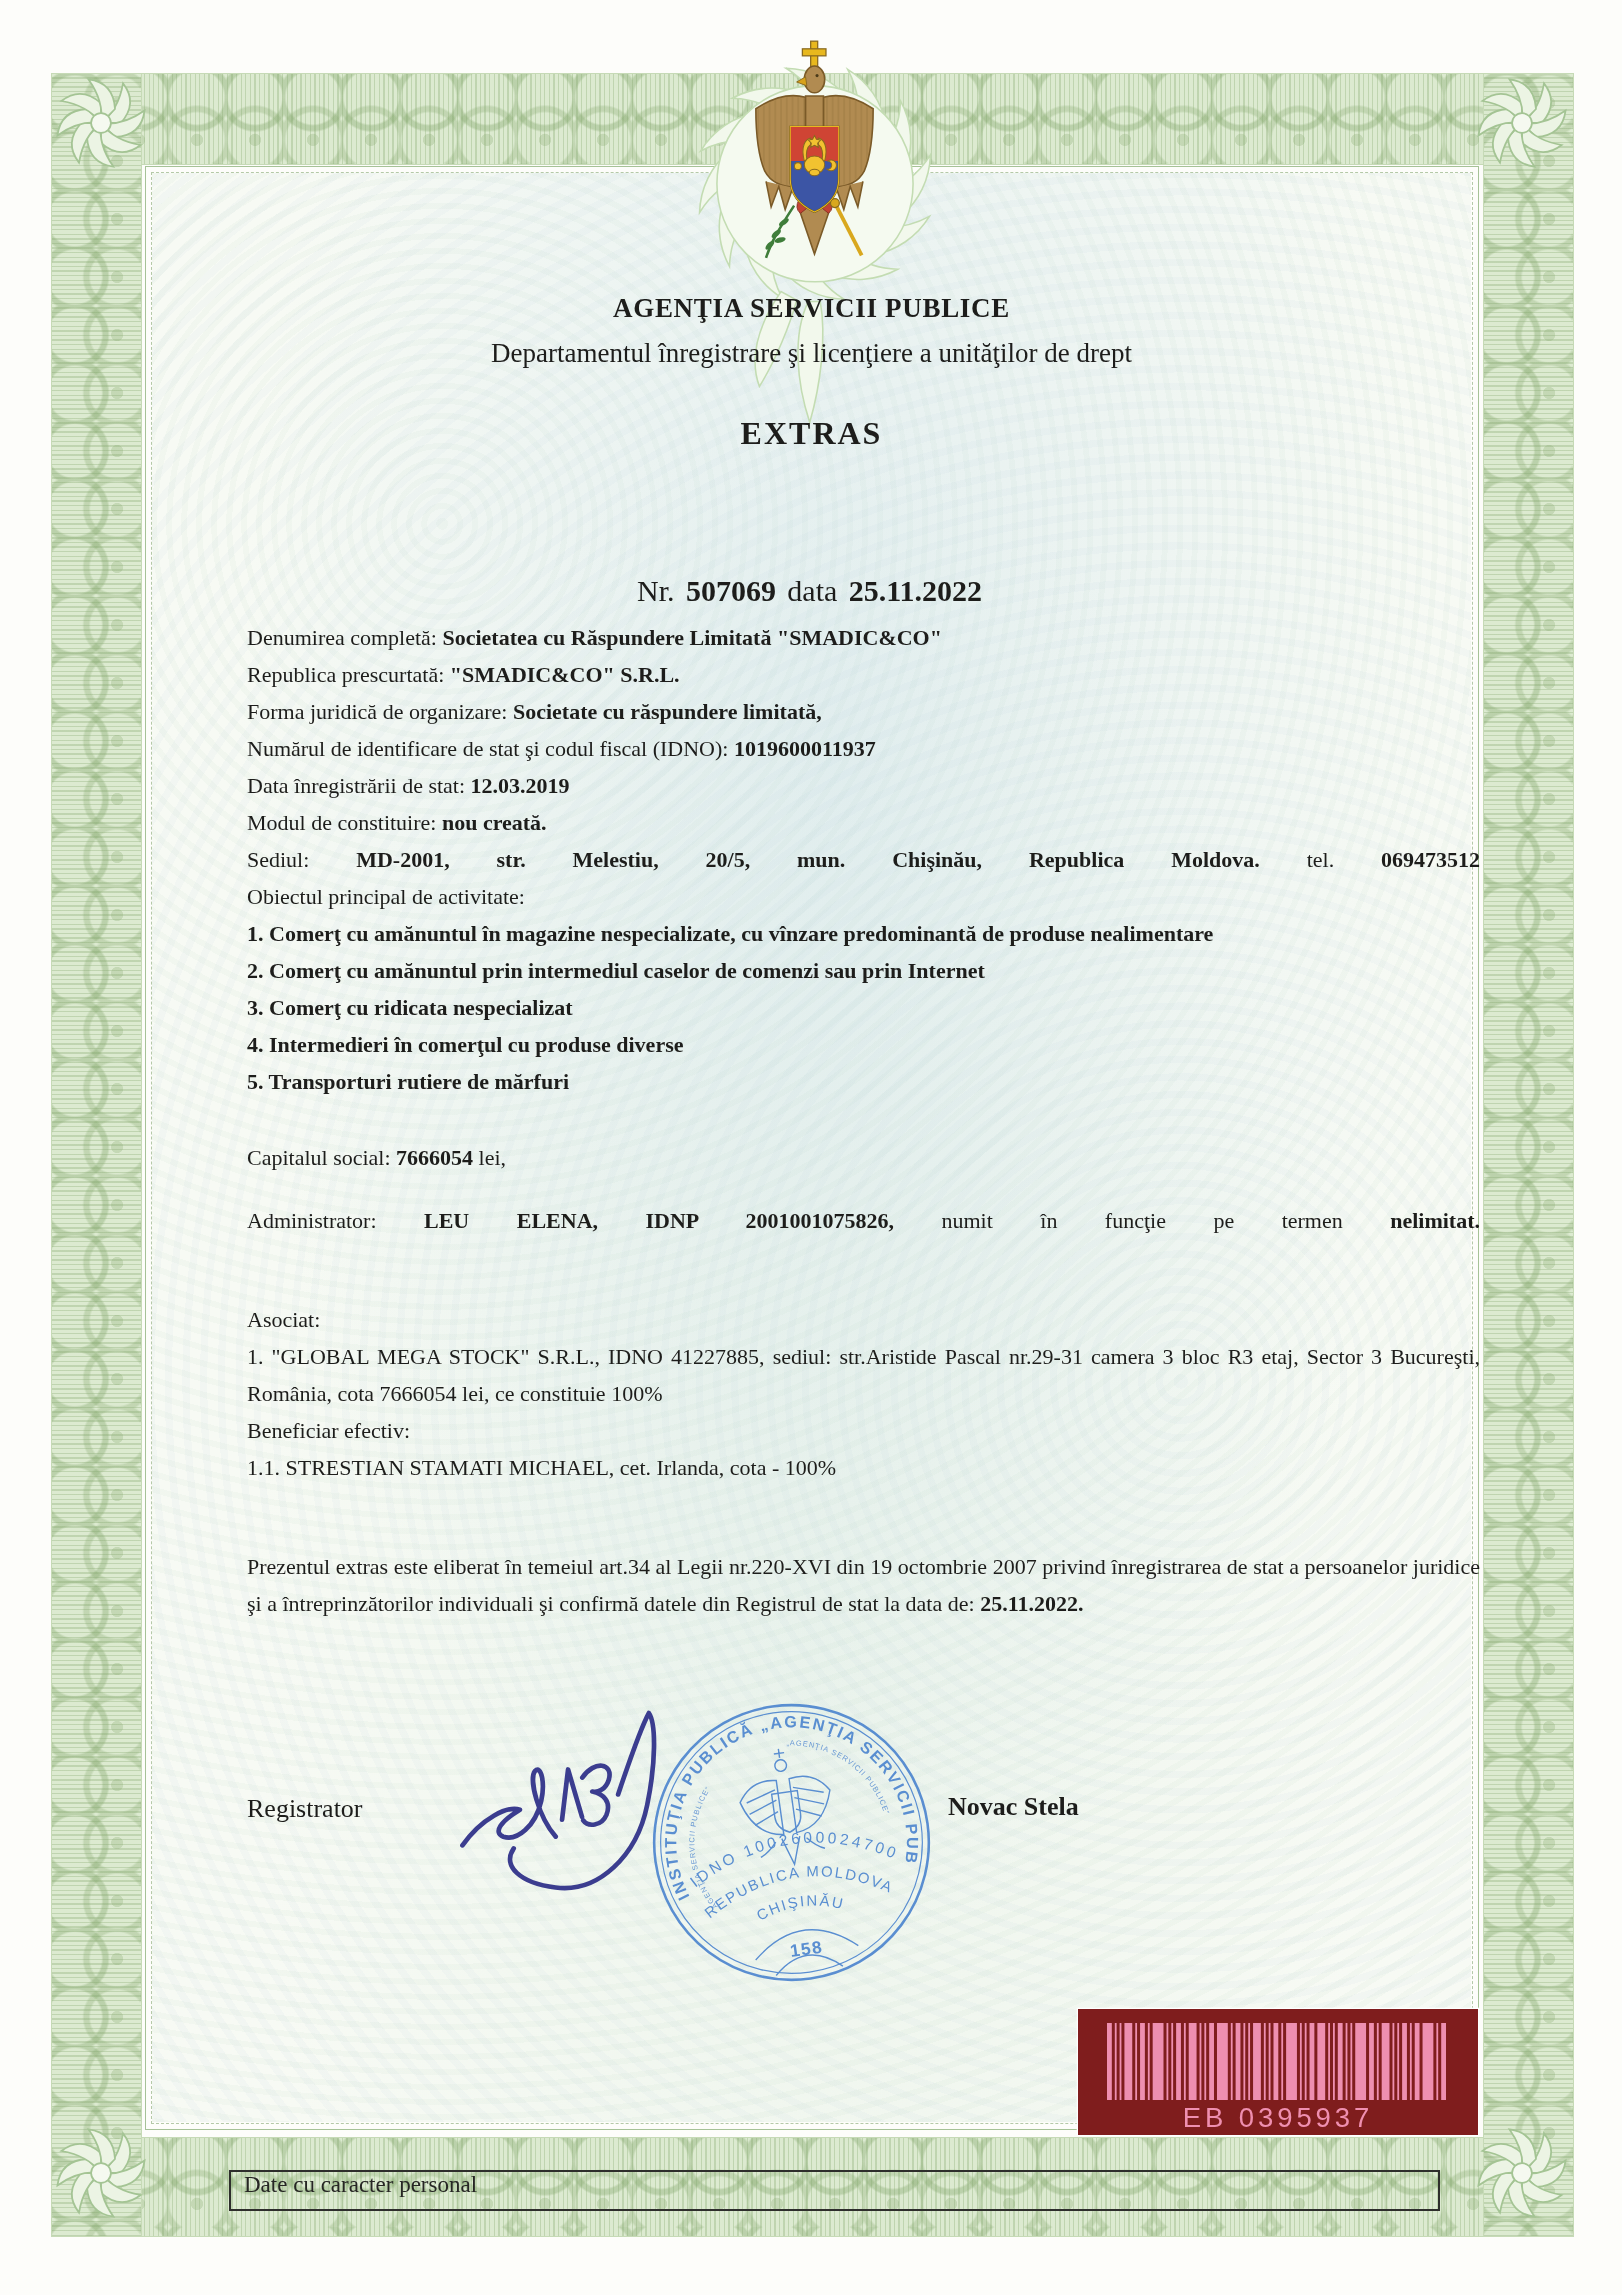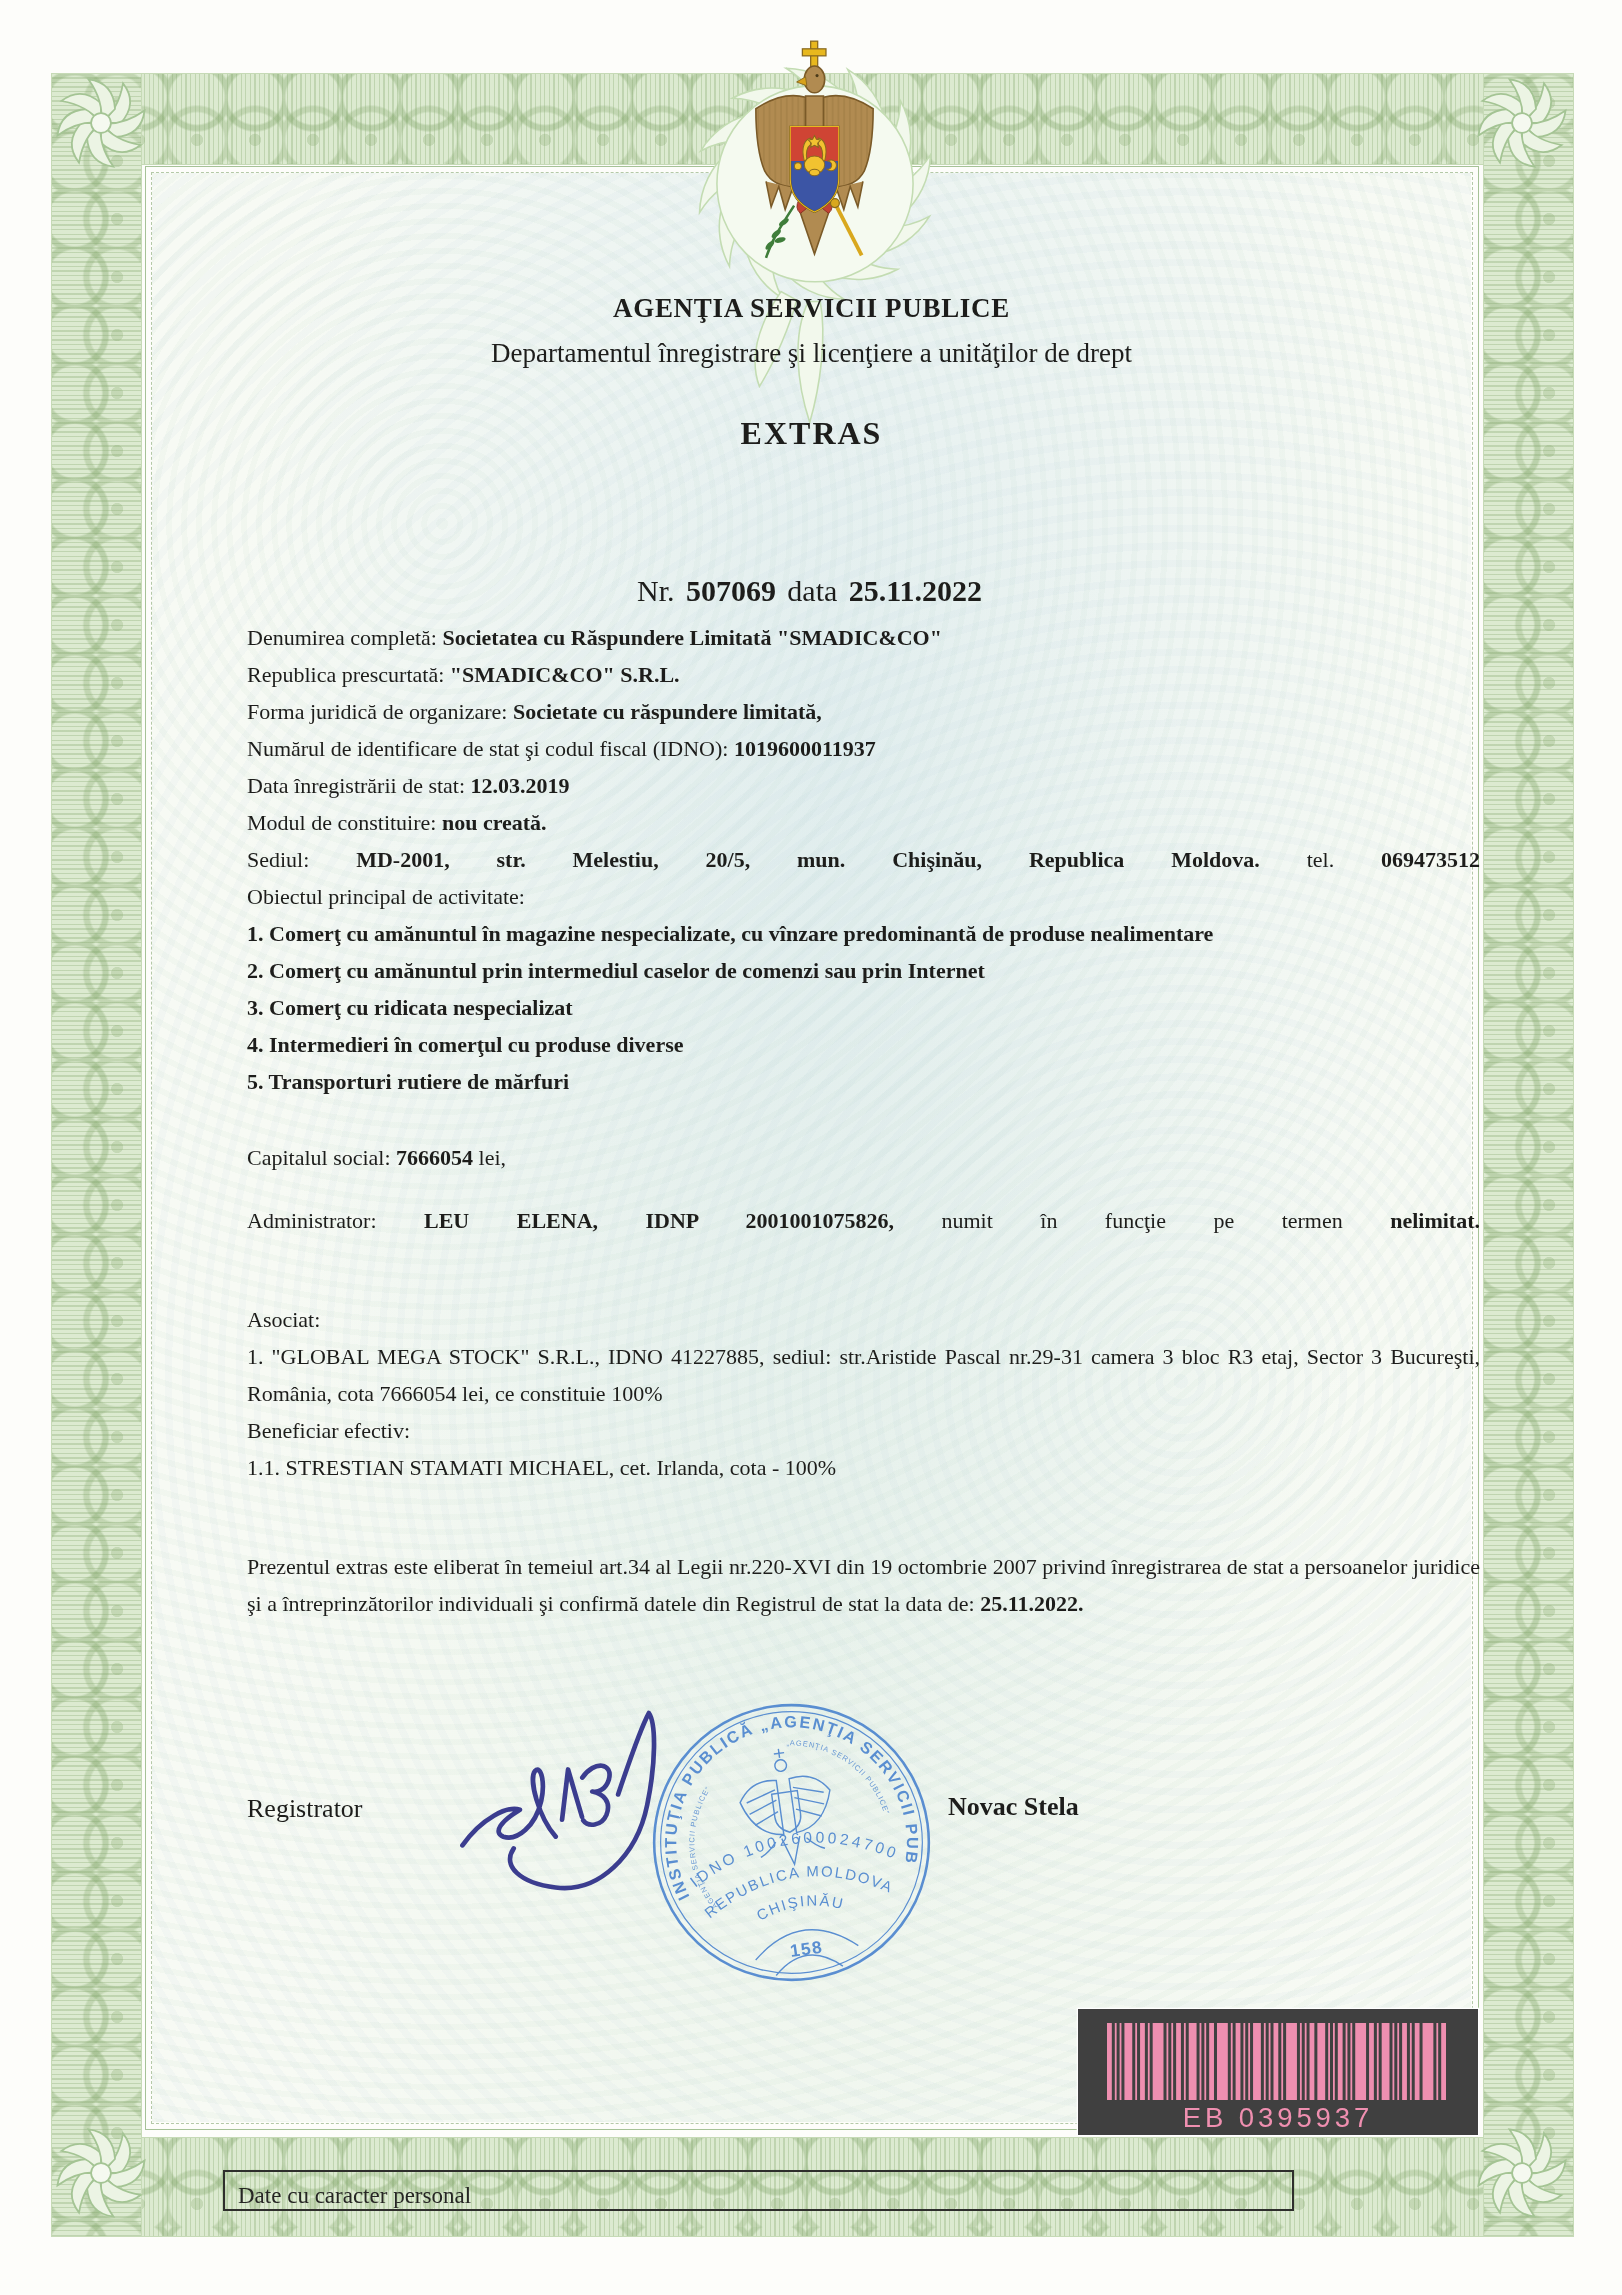--- a/index.html
+++ b/index.html
@@ -53,30 +53,30 @@
   .gap-xl{margin-top:62px;}
 
   
   .reglabel{position:absolute;left:247px;top:1794px;font-size:26px;z-index:6;}
   .regname{position:absolute;left:948px;top:1792px;font-size:26px;font-weight:bold;z-index:6;}
   .sig{position:absolute;left:437px;top:1692px;width:262px;height:216px;z-index:8;}
   .stamp{position:absolute;left:649px;top:1700px;width:285px;height:285px;z-index:7;opacity:.92;
          transform:rotate(-8deg);}
 
   
-  .barcode{position:absolute;left:1078px;top:2009px;width:400px;height:126px;background:#404040;
+  .barcode{position:absolute;left:1078px;top:2009px;width:400px;height:126px;background:#7f1d1d;
            z-index:6;box-shadow:0 0 0 1.3px #fff;}
   .barcode svg{position:absolute;left:29.4px;top:14.4px;width:342px;height:77px;}
   .barcode .code{position:absolute;left:0;width:100%;top:93px;text-align:center;
                  font-family:"Liberation Sans","DejaVu Sans",sans-serif;
                  font-size:27.5px;letter-spacing:3.9px;color:#ef8fb0;}
 
   
-  .pbox{position:absolute;left:223px;top:2170px;width:1071px;height:41px;border:2.6px solid #2e2e2c;
-        z-index:6;display:flex;align-items:flex-end;box-sizing:border-box;}
+  .pbox{position:absolute;left:229px;top:2170px;width:1211px;height:41px;border:2.6px solid #2e2e2c;
+        z-index:6;display:flex;align-items:flex-start;box-sizing:border-box;}
   .pbox span{font-size:23px;padding-left:13px;color:#262624;}
 
   
   .rosette{position:absolute;left:645px;top:19.6px;width:340px;height:419px;z-index:2;}
   .arms{position:absolute;left:738px;top:31px;width:153px;height:283px;z-index:4;}
 </style>
 </head>
 <body>
 
 <div id="page">

